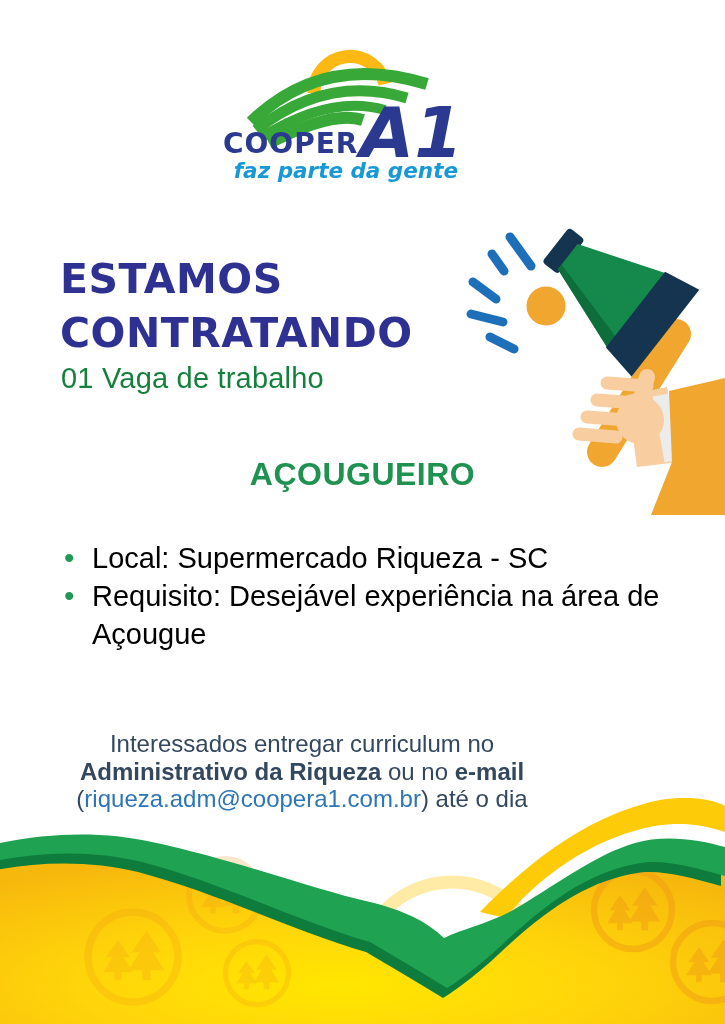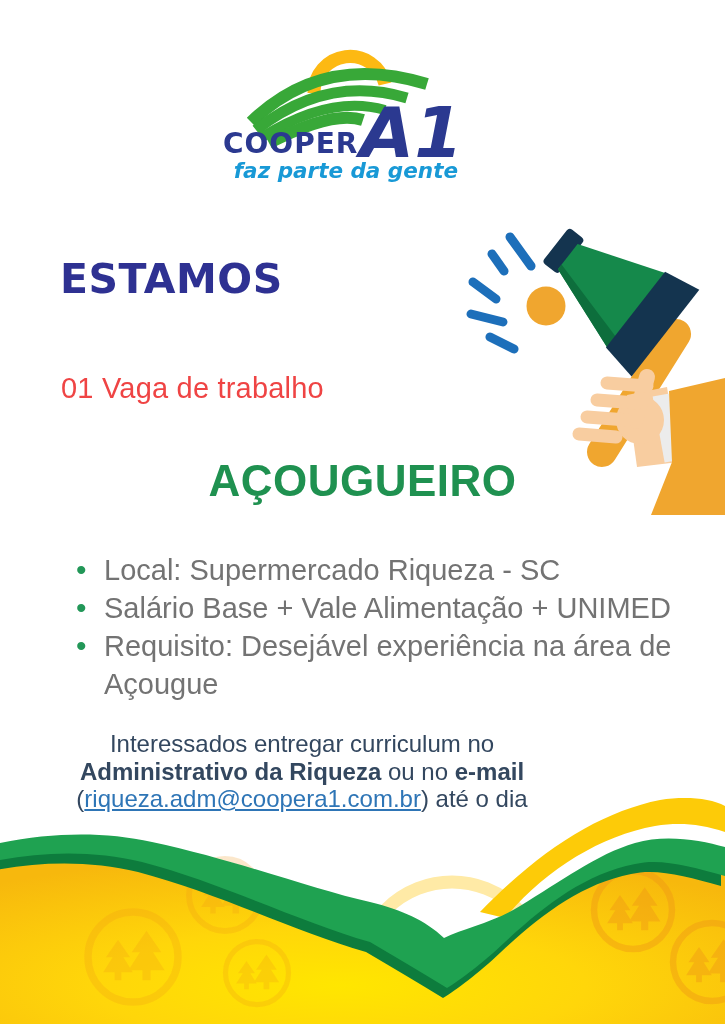--- a/index.html
+++ b/index.html
@@ -8,40 +8,40 @@
     overflow:hidden;margin:0 auto;font-family:"Liberation Sans",sans-serif;
   }
   .abs{position:absolute;}
   
   .headline{
     left:60px;top:252px;width:392px;
     font-family:"DejaVu Sans",sans-serif;font-weight:700;
     font-size:41px;line-height:54px;letter-spacing:.5px;color:#2e3192;
   }
   .vacancy{
-    left:61px;top:372px;font-size:29px;color:#ef4444;letter-spacing:.2px;
+    left:61px;top:362px;font-size:29px;color:#15803d;letter-spacing:.2px;
   }
   .job-title{
     left:0;top:456px;width:725px;text-align:center;
-    font-size:44px;font-weight:bold;color:#1f9150;letter-spacing:.5px;
+    font-size:32px;font-weight:bold;color:#1f9150;letter-spacing:.5px;
   }
   .req-list{
-    left:62px;top:539px;width:616px;margin:12px;padding:0;list-style:none;
-    font-size:29px;line-height:38px;color:#737373;
+    left:62px;top:539px;width:616px;margin:0;padding:0;list-style:none;
+    font-size:29px;line-height:38px;color:#000000;
   }
   .req-list li{position:relative;padding-left:30px;}
   .req-list li::before{
     content:"\2022";position:absolute;left:2px;top:0;font-size:30px;color:#229758;
   }
   .footer{
     left:0;top:730px;width:604px;text-align:center;
     font-size:24px;line-height:27.5px;color:#33475f;
   }
   .footer b{font-weight:bold;}
-  .email{color:#2e75b6;text-decoration:underline;cursor:pointer;}
+  .email{color:#2e75b6;cursor:pointer;}
   .deadline{text-decoration:underline;}
   svg{display:block;}
   .deco{pointer-events:none;}
 </style>
 </head>
 <body>
 
 <div class="poster">
 
   <svg class="abs deco" style="left:215px;top:40px;" width="260" height="150" viewBox="0 0 260 150">
@@ -52,20 +52,21 @@
       <path d="M47,97 Q116,54 170,70" stroke-width="10"></path>
       <path d="M54,103 Q118,70 148,80" stroke-width="12"></path>
     </g>
     <text x="8" y="113" font-family="DejaVu Sans, sans-serif" font-weight="bold" font-size="28" letter-spacing="1" fill="#2b3990">COOPER</text>
     <text x="145" y="117" font-family="DejaVu Sans, sans-serif" font-weight="bold" font-style="italic" font-size="70" fill="#2b3990">A1</text>
     <text x="243" y="138" text-anchor="end" font-family="DejaVu Sans, sans-serif" font-weight="bold" font-style="italic" font-size="21.5" fill="#1899d6">faz parte da gente</text>
   </svg>
 
   <div class="abs headline">
     <div>ESTAMOS</div>
+    <div>CONTRATANDO</div>
   </div>
 
   <div class="abs vacancy">01 Vaga de trabalho</div>
 
   <svg class="abs deco" style="left:455px;top:225px;" width="270" height="290" viewBox="0 0 270 290">
 
     <g stroke="#1d6fba" stroke-width="9" stroke-linecap="round">
       <line x1="55" y1="12" x2="76" y2="41"></line>
       <line x1="37" y1="29" x2="49" y2="46"></line>
       <line x1="18" y1="57" x2="41" y2="74"></line>
@@ -95,21 +96,20 @@
       <line x1="142" y1="175" x2="182" y2="178"></line>
       <line x1="132" y1="192" x2="172" y2="195"></line>
       <line x1="124" y1="209" x2="161" y2="212"></line>
     </g>
   </svg>
 
   <div class="abs job-title">AÇOUGUEIRO</div>
 
   <ul class="abs req-list">
     <li>Local: Supermercado Riqueza - SC</li>
-    <li>Salário Base + Vale Alimentação + UNIMED</li>
     <li>Requisito: Desejável experiência na área de Açougue</li>
   </ul>
 
   <div class="abs footer">
     <div>Interessados entregar curriculum no</div>
     <div><b>Administrativo da Riqueza</b><span> ou no </span><b>e-mail</b></div>
     <div><span>(</span><a class="email">riqueza.adm@coopera1.com.br</a><span>) até o dia</span></div>
   </div>
 
   <svg class="abs deco" style="left:0;top:790px;" width="725" height="234" viewBox="0 0 725 234">

